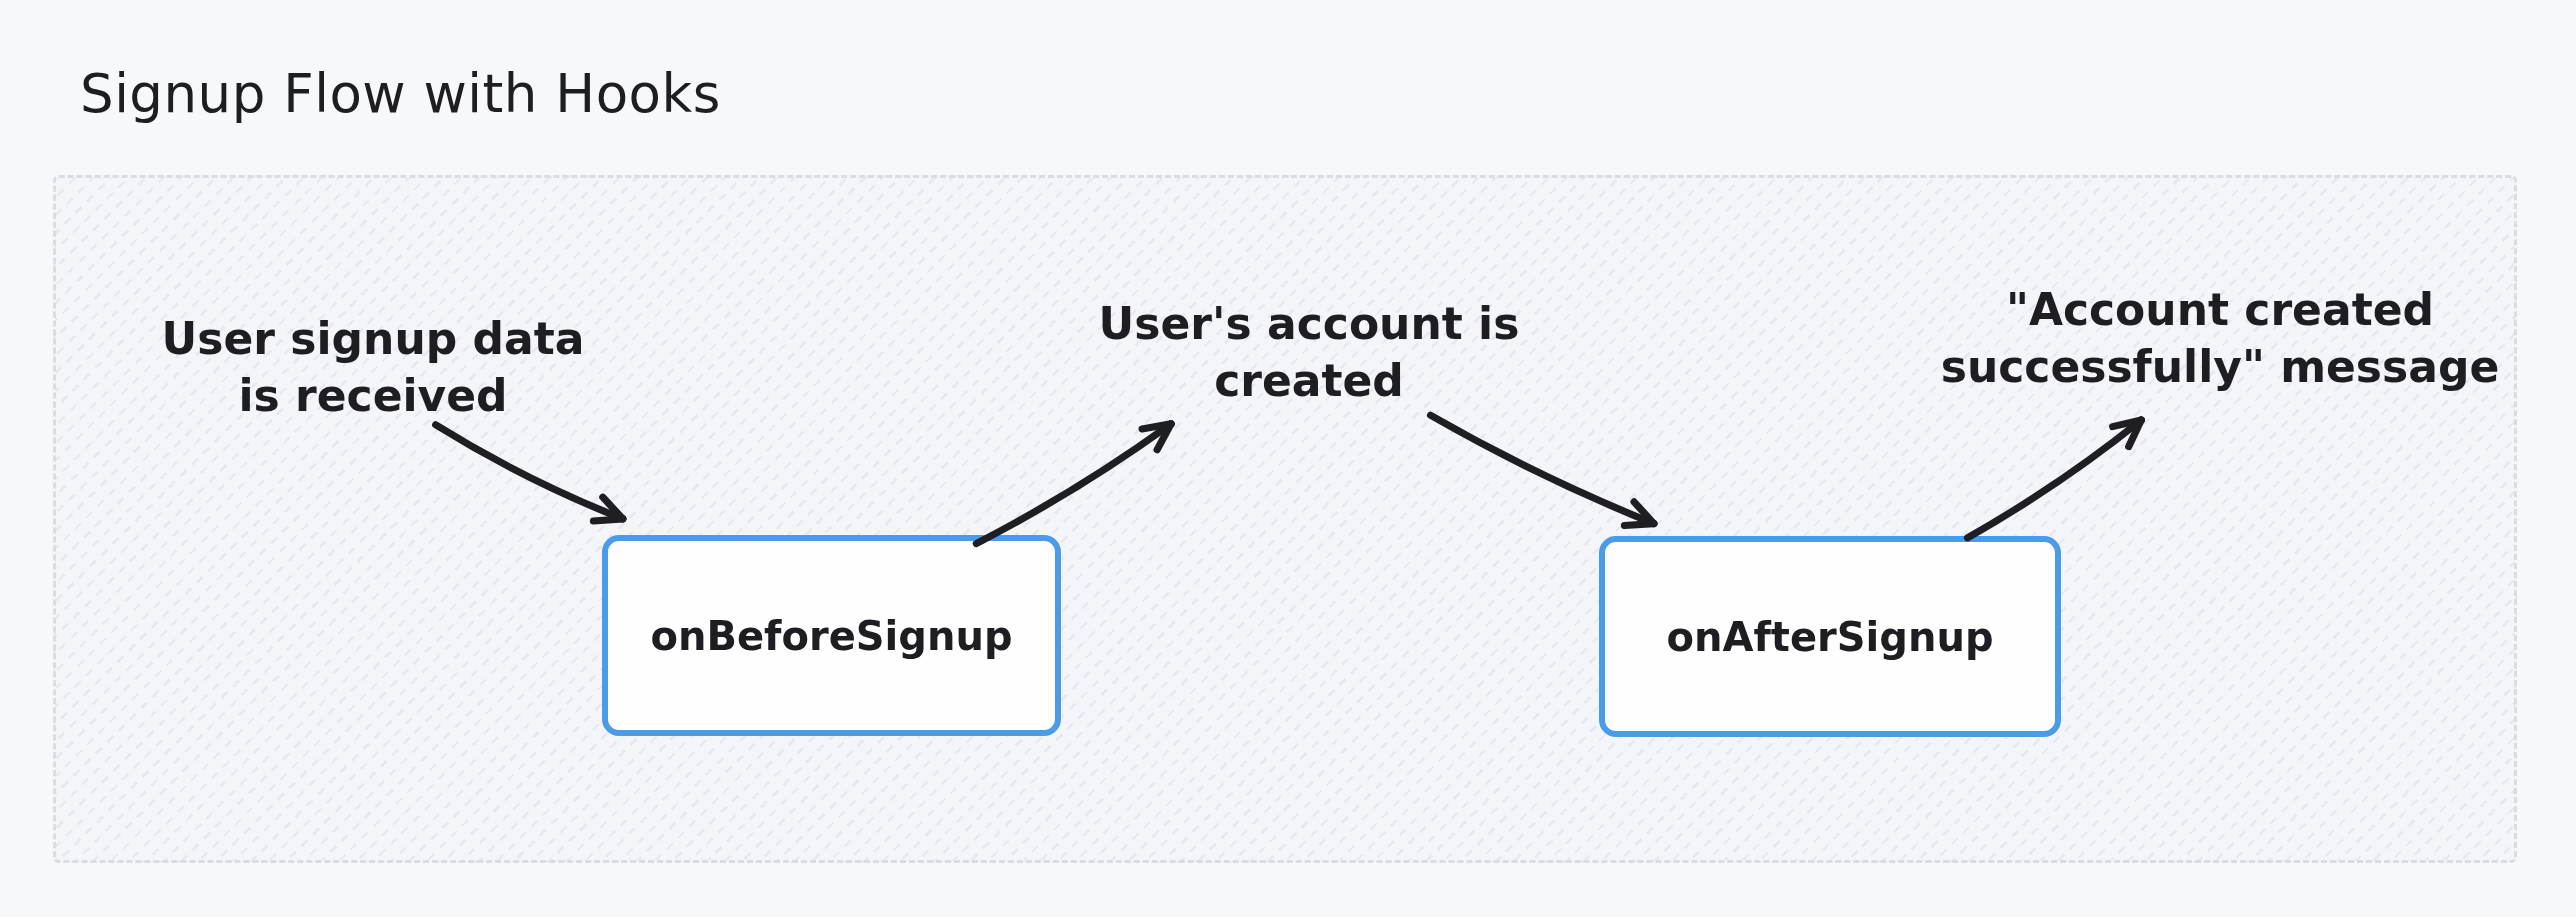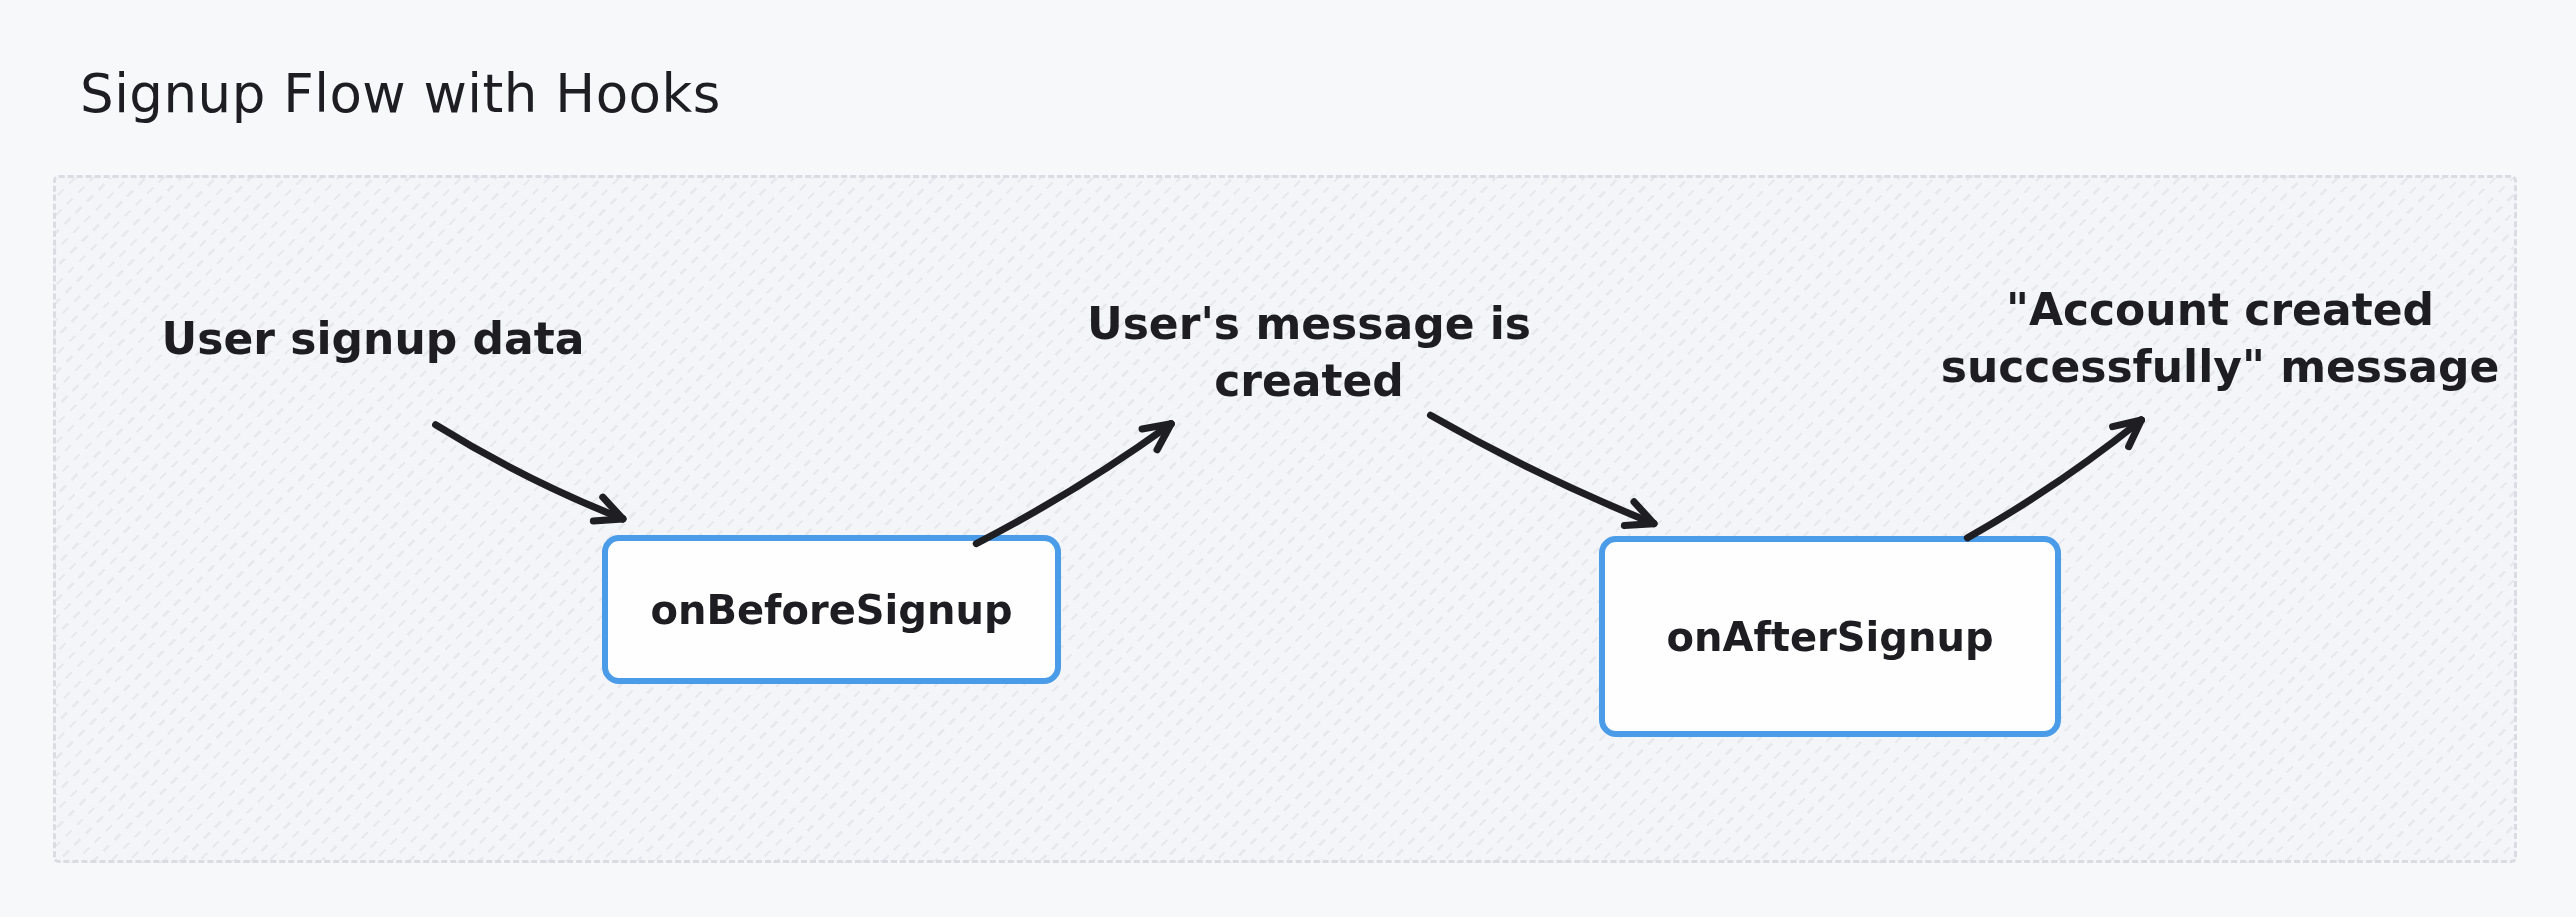--- a/index.html
+++ b/index.html
@@ -56,21 +56,21 @@
     border: 6.7px solid var(--node-border, #4a9ce8);
     border-radius: 17px;
     display: flex;
     align-items: center;
     justify-content: center;
     font-size: 40px;
     font-weight: bold;
     color: var(--text, #1d1d22);
     white-space: nowrap;
   }
-  .node1 { left: 602px;  top: 535px; width: 459px; height: 149px; }
+  .node1 { left: 602px;  top: 535px; width: 459px; height: 201px; }
   .node2 { left: 1599px; top: 536px; width: 462px; height: 201px; }
   .arrows {
     position: absolute;
     left: 0; top: 0;
     width: 2576px; height: 917px;
     pointer-events: none;
   }
   .arrows g path, .arrows g line {
     fill: none;
     stroke: var(--arrow, #1e1e23);
@@ -83,24 +83,25 @@
 <body>
 
 <div class="page">
 
   <div class="title">Signup Flow with Hooks</div>
 
   <div class="flow-area"></div>
 
   <div class="annotation a1">
     <span class="ln">User signup data</span>
+    <span class="ln">is received</span>
   </div>
 
   <div class="annotation a2">
-    <span class="ln">User's message is</span>
+    <span class="ln">User's account is</span>
     <span class="ln">created</span>
   </div>
 
   <div class="annotation a3">
     <span class="ln">"Account created</span>
     <span class="ln">successfully" message</span>
   </div>
 
   <div class="node node1">
     <span>onBeforeSignup</span>

